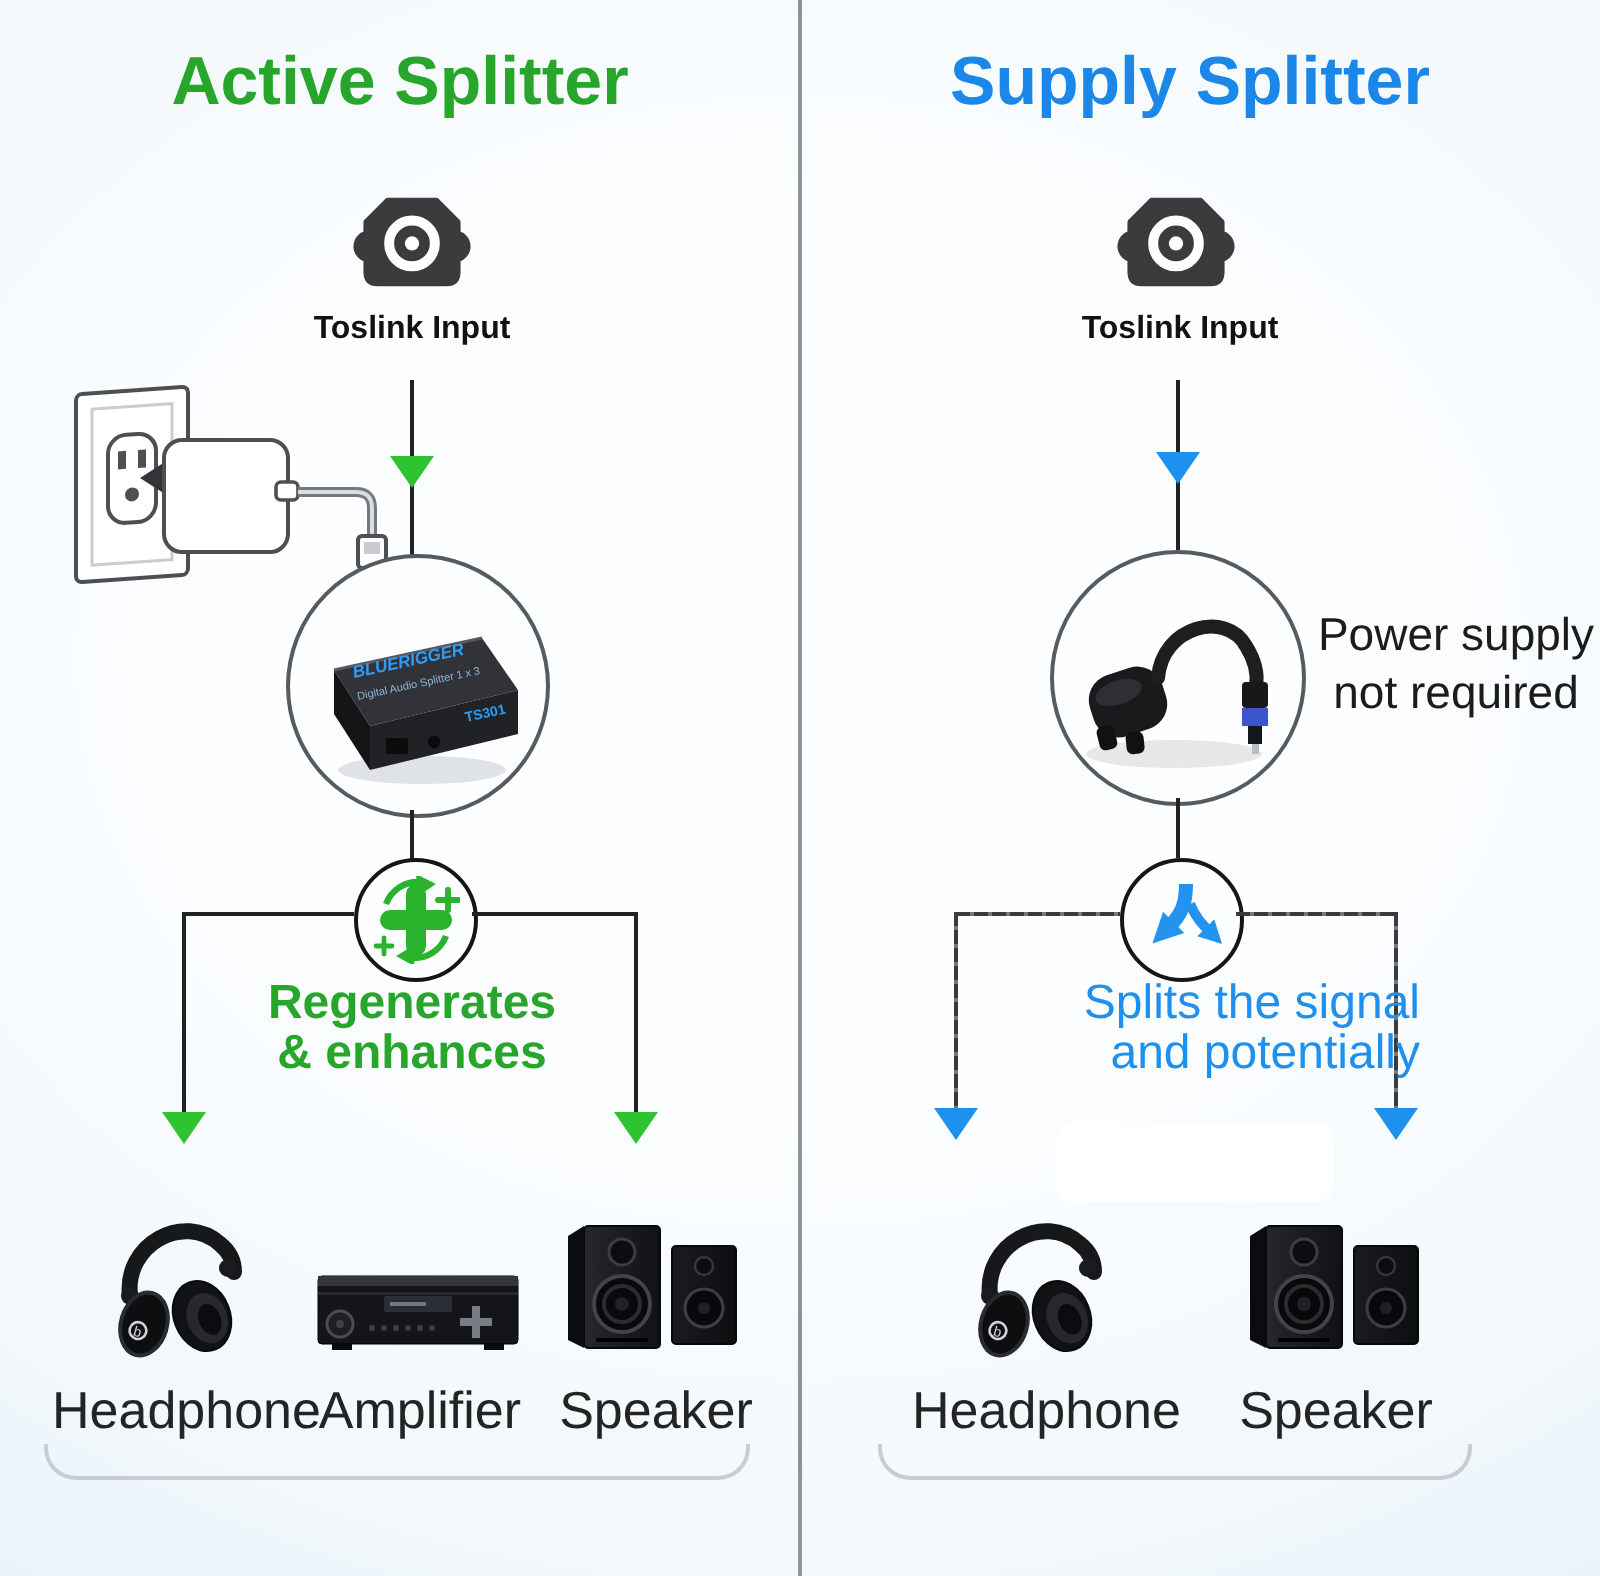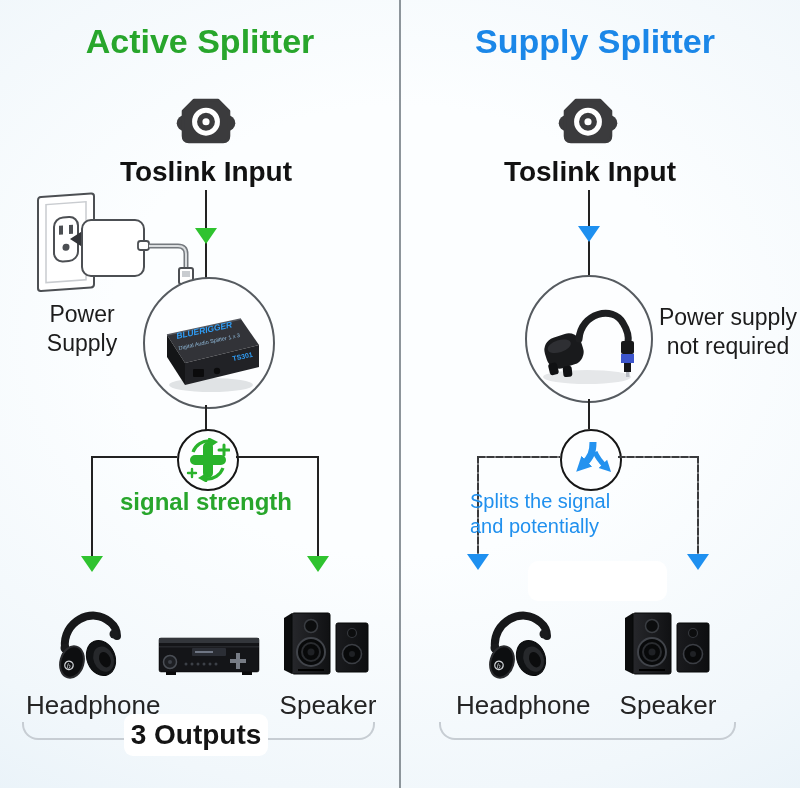--- a/index.html
+++ b/index.html
@@ -6,24 +6,24 @@
   body{font-family:"Liberation Sans", sans-serif;}
   .canvas{
     position:relative;width:800px;height:788px;overflow:hidden;
     background:radial-gradient(120% 95% at 50% 42%, #fcfeff 30%, #f1f7fb 62%, #dcebf5 100%);
   }
   .divider{position:absolute;left:399px;top:0;width:2px;height:788px;background:#8d959b;}
   .abs{position:absolute;}
   .title{font-size:34px;font-weight:bold;text-align:center;letter-spacing:0;}
   .title.green{color:var(--active-green,#28a62c);}
   .title.blue{color:var(--passive-blue,#1b87e8);}
-  .inlabel{font-size:28px;font-weight:bold;color:#121212;text-align:center;}
+  .inlabel{font-size:16px;font-weight:bold;color:#121212;text-align:center;}
   .plain{font-size:23px;color:#1c1c1c;text-align:center;line-height:29px;}
   .benefit{font-size:24px;font-weight:bold;color:var(--active-green,#28a62c);text-align:center;line-height:25px;}
-  .drawback{font-size:20px;color:#2090ee;text-align:left;line-height:25px;}
+  .drawback{font-size:24px;color:#2090ee;text-align:right;line-height:25px;}
   .vl,.hl{position:absolute;background:var(--line-black,#222);}
   .vl{width:2px;} .hl{height:2px;}
   .vl.sketch{background:repeating-linear-gradient(to bottom,#3a3b3d 0 7px,#77787a 7px 9px);}
   .hl.sketch{background:repeating-linear-gradient(to right,#3a3b3d 0 7px,#77787a 7px 9px);}
   .tri{position:absolute;width:0;height:0;border-left:11px solid transparent;border-right:11px solid transparent;}
   .tri-g{border-top:16px solid var(--arrow-green,#2fc32f);}
   .tri-b{border-top:16px solid var(--arrow-blue,#1e90f0);}
   .cframe{position:absolute;background:#fdfeff;border:2px solid #565b60;border-radius:50%;
           display:flex;align-items:center;justify-content:center;}
   .cframe.small{border:2.5px solid #161616;background:#fdfeff;}
@@ -72,21 +72,20 @@
       <rect x="57" y="53" width="11" height="8" fill="#323438"></rect>
       <rect x="56" y="38" width="62" height="56" rx="9" fill="#ffffff" stroke="#4c4f53" stroke-width="2"></rect>
       <rect x="112" y="59" width="11" height="9" rx="2.5" fill="#ffffff" stroke="#4c4f53" stroke-width="1.8"></rect>
       <path d="M123 64 H152 Q160 64 160 72 V86" fill="none" stroke="#74797e" stroke-width="5"></path>
       <path d="M123 64 H152 Q160 64 160 72 V86" fill="none" stroke="#dbdee0" stroke-width="2"></path>
       <rect x="153" y="86" width="14" height="16" rx="2" fill="#ffffff" stroke="#4c4f53" stroke-width="2"></rect>
       <rect x="156" y="89" width="8" height="6" fill="#c9ccd0"></rect>
       <rect x="157" y="102" width="6" height="13" fill="#ffffff" stroke="#4c4f53" stroke-width="1.5"></rect>
     </svg>
   </div>
-  <div class="abs plain" style="left:22px;top:300px;width:120px;">Power Supply</div>
 
   <div class="cframe" style="left:143px;top:277px;width:128px;height:128px;">
     <svg width="128" height="128" viewBox="0 0 128 128">
       <ellipse cx="66" cy="106" rx="42" ry="7" fill="rgba(20,30,40,0.12)"></ellipse>
       <polygon points="22,56 96,40 114,66 40,84" fill="#323338"></polygon>
       <polygon points="22,56 40,84 40,106 22,78" fill="#141517"></polygon>
       <polygon points="40,84 114,66 114,88 40,106" fill="#212226"></polygon>
       <line x1="22" y1="56" x2="96" y2="40" stroke="#55585f" stroke-width="1.5"></line>
       <text transform="rotate(-12 32 60)" x="32" y="60" font-size="8.5" font-weight="bold" font-style="italic" fill="#2f9df5">BLUERIGGER</text>
       <text transform="rotate(-12 34 71)" x="34" y="71" font-size="5.5" fill="#8fb8d8">Digital Audio Splitter 1 x 3</text>
@@ -111,21 +110,22 @@
   </div>
 
   <div class="hl" style="left:91px;top:456px;width:86px;"></div>
   <div class="hl" style="left:236px;top:456px;width:82px;"></div>
   <div class="vl" style="left:91px;top:456px;height:100px;"></div>
   <div class="vl" style="left:317px;top:456px;height:100px;"></div>
   <div class="tri tri-g" style="left:81px;top:556px;"></div>
   <div class="tri tri-g" style="left:307px;top:556px;"></div>
 
   <div class="abs benefit" style="left:86px;top:489px;width:240px;">
-    <div>signal strength</div>
+    <div>Regenerates</div>
+    <div>&amp; enhances</div>
   </div>
 
   <div class="abs" style="left:56px;top:606px;width:66px;height:78px;">
     <svg width="66" height="78" viewBox="0 0 66 78">
       <path d="M9 42 C 6 16 36 0 54 16 C 59 20 61 25 61 30" stroke="#17181a" stroke-width="8" fill="none" stroke-linecap="round"></path>
       <circle cx="9" cy="42" r="4.5" fill="#1a1b1d"></circle>
         <circle cx="58" cy="28" r="4.5" fill="#1a1b1d"></circle>
       <g transform="rotate(16 16 56)">
         <ellipse cx="16" cy="56" rx="11.5" ry="16" fill="#0d0e10" stroke="#2a2b2e" stroke-width="2"></ellipse>
         <circle cx="14" cy="60" r="4.2" fill="none" stroke="#cfd2d6" stroke-width="1.3"></circle>
@@ -179,24 +179,24 @@
       <circle cx="29" cy="42" r="3.5" fill="#1f2125"></circle>
       <rect x="16" y="59" width="26" height="2" fill="#000"></rect>
       <rect x="54" y="13" width="32" height="49" rx="2" fill="url(#spgB)" stroke="#070808" stroke-width="1"></rect>
       <circle cx="70" cy="23" r="4.5" fill="#0c0d0e" stroke="#34373c" stroke-width="1.2"></circle>
       <circle cx="70" cy="44" r="9.5" fill="#08090a" stroke="#3b3e44" stroke-width="1.6"></circle>
       <circle cx="70" cy="44" r="3" fill="#1f2125"></circle>
     </svg>
   </div>
 
   <div class="devlabel" style="left:26px;top:690px;width:124px;">Headphone</div>
+  <div class="devlabel" style="left:158px;top:690px;width:104px;">Amplifier</div>
   <div class="devlabel" style="left:278px;top:690px;width:100px;">Speaker</div>
 
   <div class="bracket" style="left:22px;top:722px;width:349px;"></div>
-  <div class="outbox" style="left:124px;top:714px;">3 Outputs</div>
 
   <div class="abs title blue" style="left:415px;top:22px;width:360px;">Supply Splitter</div>
 
   <div class="abs" style="left:558px;top:92px;width:60px;height:58px;">
     <svg width="60" height="58" viewBox="0 0 84 78">
       <circle cx="12" cy="42" r="11" fill="#3b3b3d"></circle>
         <circle cx="72" cy="42" r="11" fill="#3b3b3d"></circle>
       <path d="M25 10 H59 L74 25 V60 Q74 68 66 68 H18 Q10 68 10 60 V25 Z" fill="#3b3b3d" stroke="#3b3b3d" stroke-width="4" stroke-linejoin="round"></path>
       <circle cx="42" cy="40" r="16" fill="none" stroke="#ffffff" stroke-width="7"></circle>
       <circle cx="42" cy="40" r="5" fill="#ffffff"></circle>

